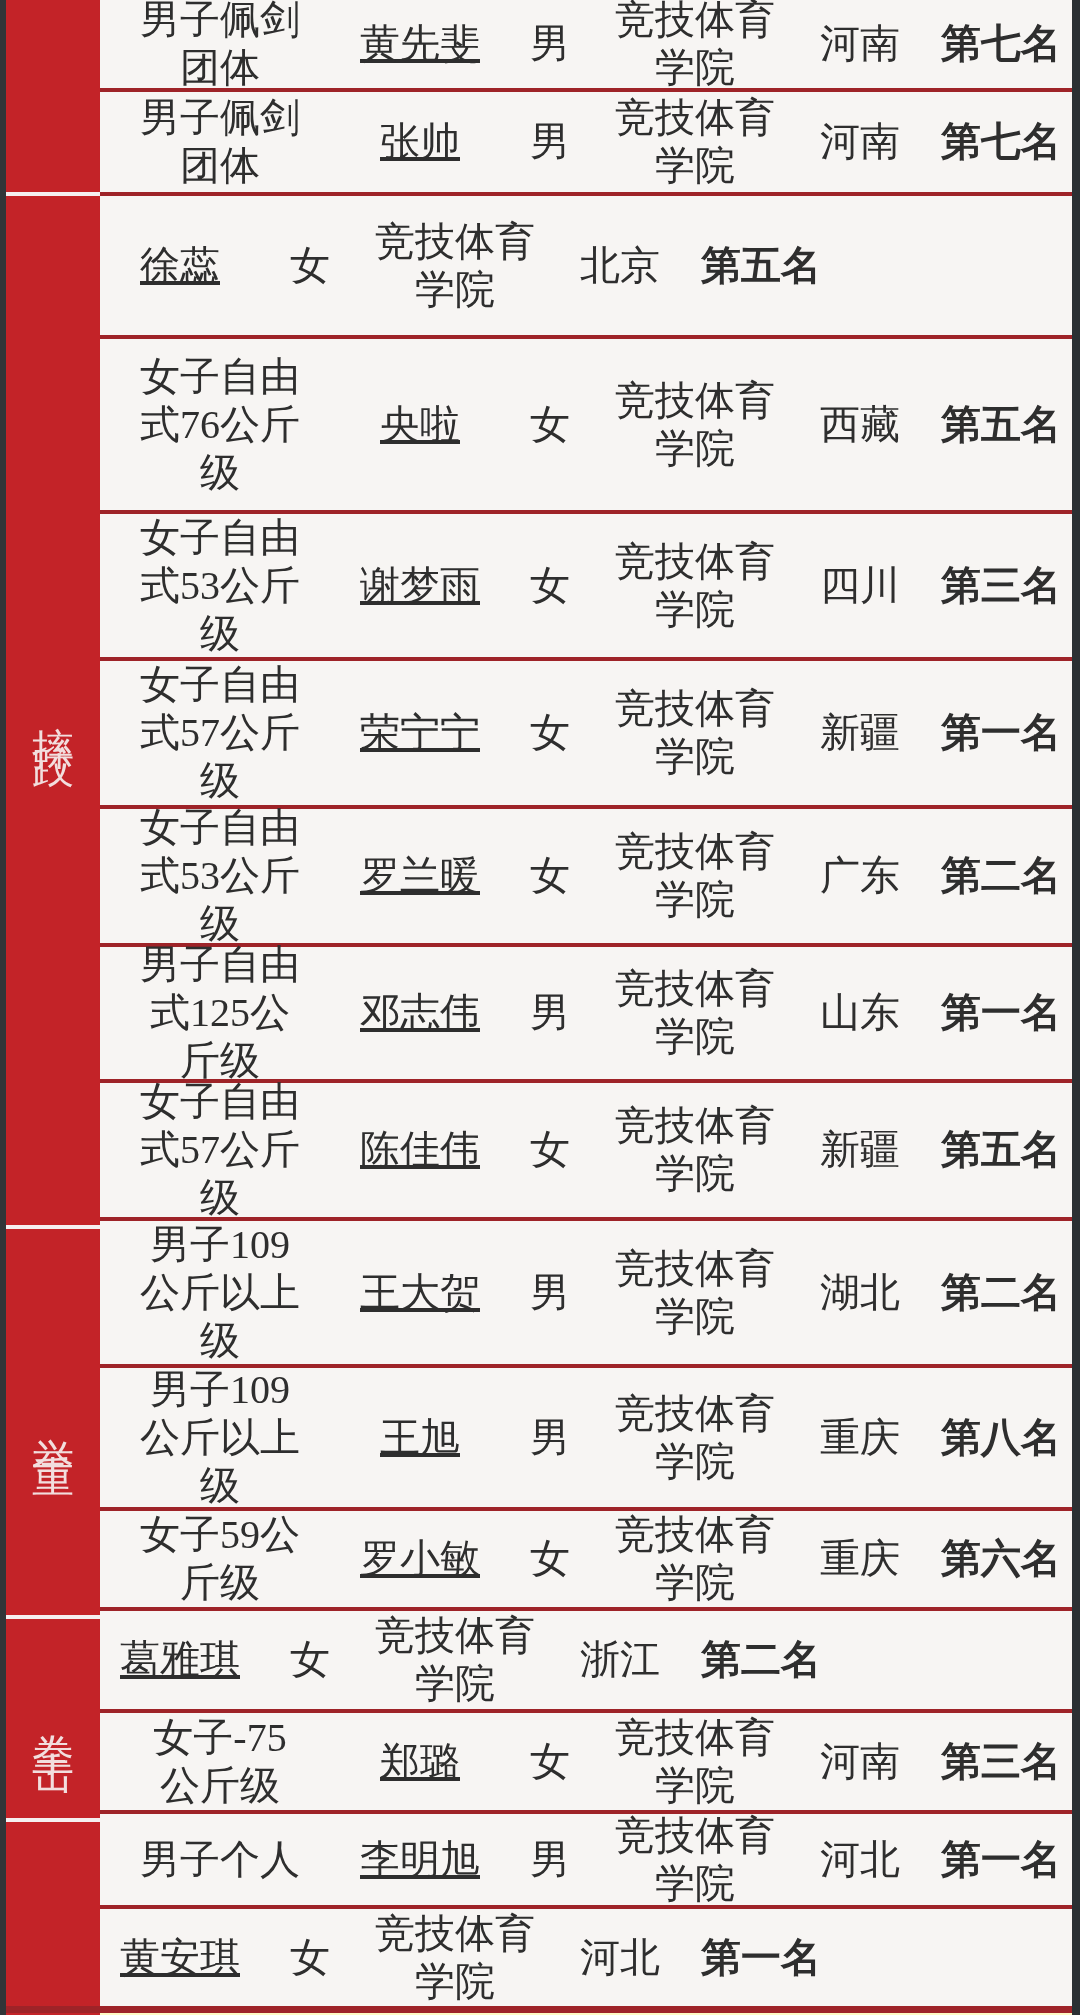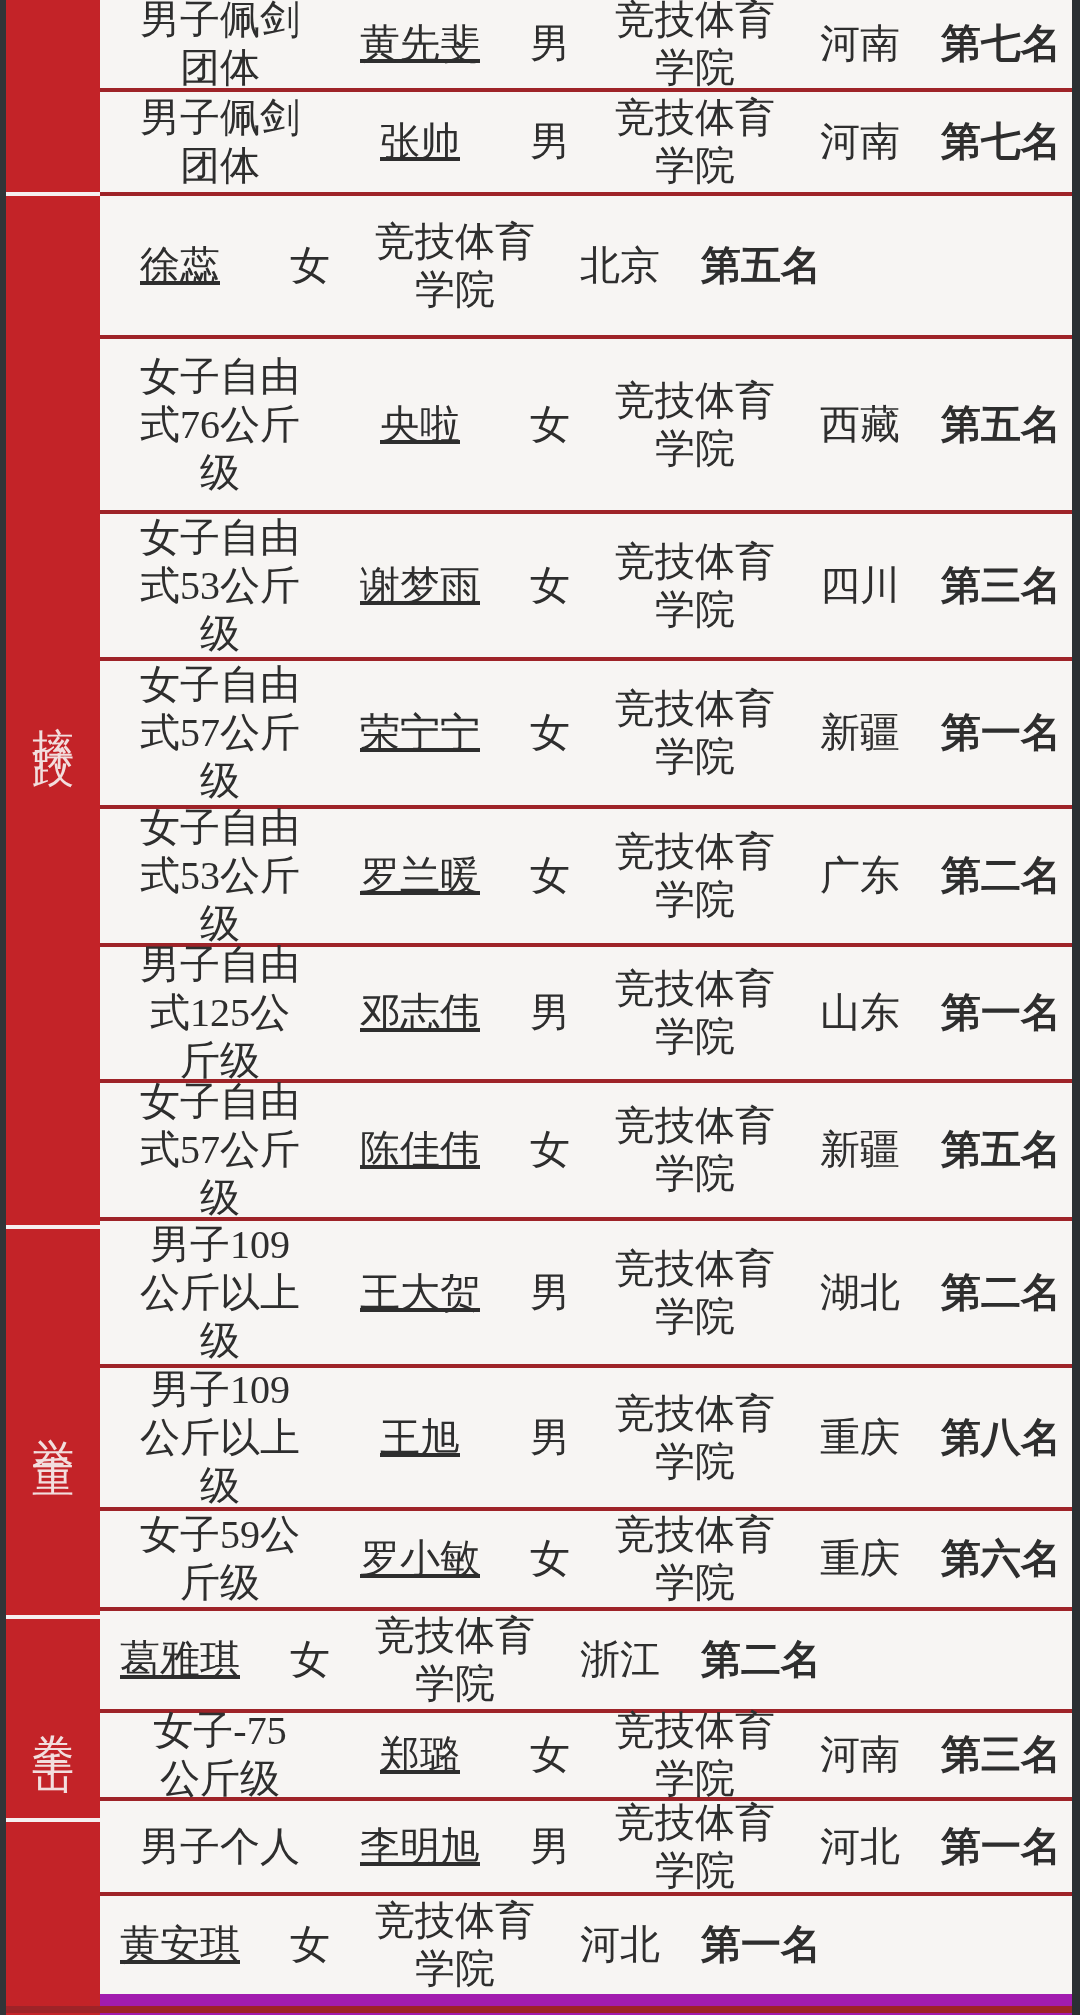--- a/index.html
+++ b/index.html
@@ -18,21 +18,21 @@
   .sb-sec{
     box-sizing:border-box;
     display:flex;align-items:center;justify-content:center;
   }
   .sb-label{
     writing-mode:vertical-rl;text-orientation:upright;
     letter-spacing:18px;
     font-size:42px;color:#f2dede;
   }
   
-  .main{width:972px;flex:0 0 auto;display:flex;flex-direction:column;background:#a21caf;}
+  .main{width:972px;flex:0 0 auto;display:flex;flex-direction:column;background:#fef9c3;}
   .row{
     display:flex;align-items:center;
     box-sizing:border-box;
     border-bottom:4px solid #9e2328;
     background:#f7f5f3;
     overflow:visible;
   }
   .row.last{border-bottom:none;}
   .cell{
     text-align:center;font-size:40px;line-height:48px;
@@ -233,21 +233,21 @@
     <div class="row" style="height:102px">
       <div class="cell c-name">葛雅琪</div>
       <div class="cell c-gender">女</div>
       <div class="cell c-inst">
           <div class="wrapbox">竞技体育学院</div>
         </div>
       <div class="cell c-prov">浙江</div>
       <div class="cell c-rank">第二名</div>
     </div>
 
-    <div class="row" style="height:88px">
+    <div class="row" style="height:101px">
       <div class="cell c-event">
           <div class="wrapbox">女子-75公斤级</div>
         </div>
       <div class="cell c-name">郑璐</div>
       <div class="cell c-gender">女</div>
       <div class="cell c-inst">
           <div class="wrapbox">竞技体育学院</div>
         </div>
       <div class="cell c-prov">河南</div>
       <div class="cell c-rank">第三名</div>

